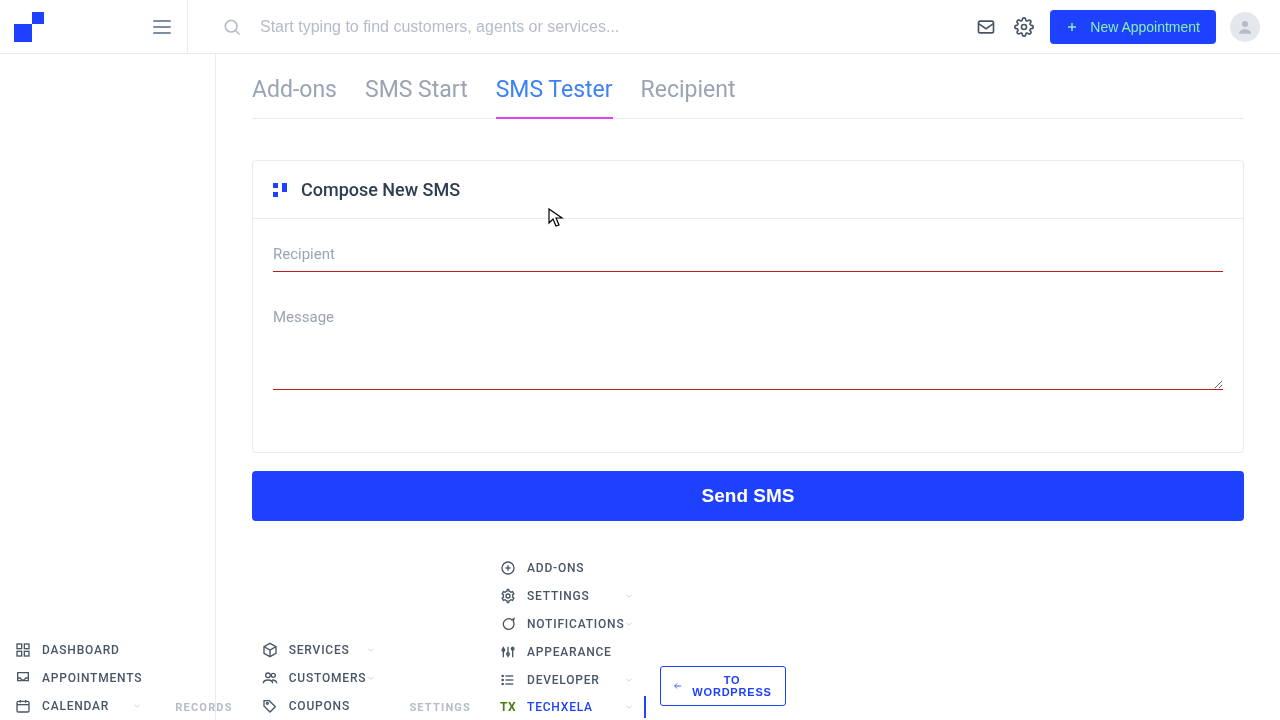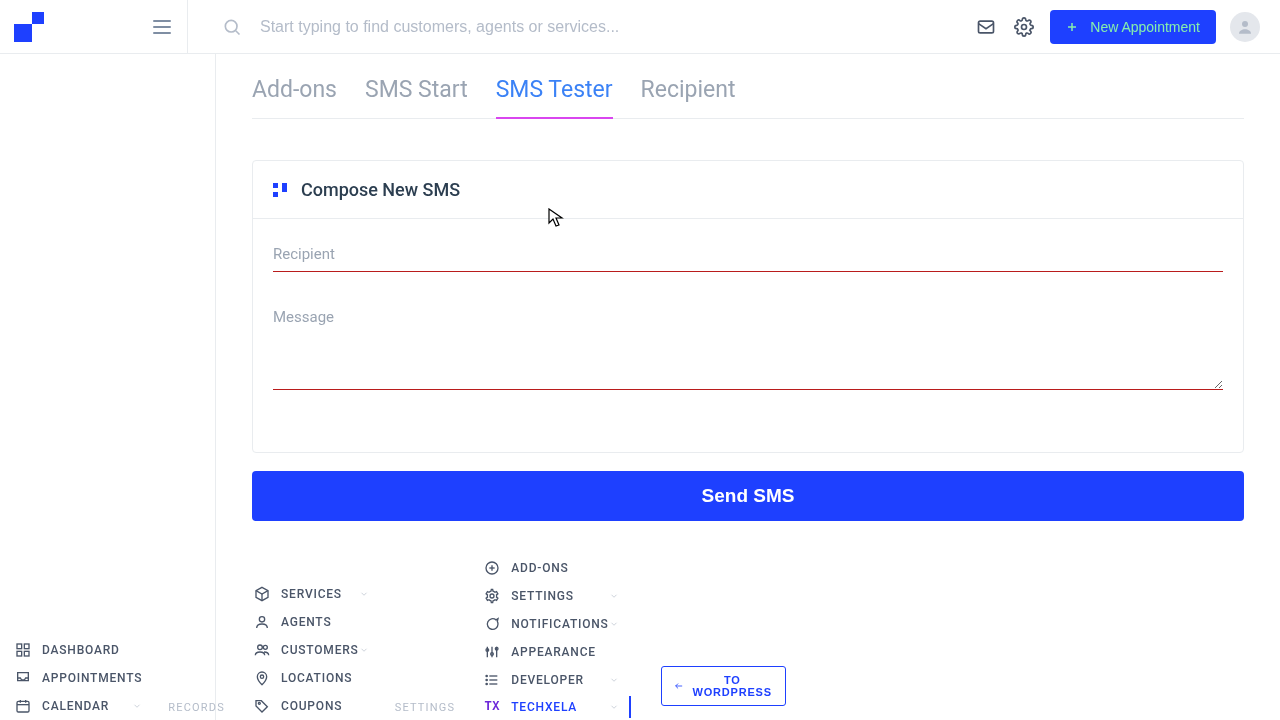--- a/index.html
+++ b/index.html
@@ -81,37 +81,38 @@
     display:flex; align-items:center;
     padding:6px 12px 6px 14px;
     font-size:12px; letter-spacing:0.8px;
     color:#4a5568; cursor:pointer;
     text-transform:uppercase;
     font-weight:500;
     position:relative;
   }
   .sidebar-item .icon { width:18px; display:flex; align-items:center; justify-content:center; margin-right:10px; color:#4a5568;}
   .sidebar-item.active { color:#1e40ff; }
-  .sidebar-item.active .icon { color:#6d28d9;font-family:Liberation Mono, monospace; }
+  .sidebar-item.active .icon { color:#4d7c0f; }
   .sidebar-item.active::after {
     content:""; position:absolute; right:0; top:2px; bottom:2px; width:2px; background:#1e40ff;
   }
   .sidebar-item .chev { margin-left:auto; color:#c4cad4; font-size:10px;}
   .sidebar-section {
     font-size:11px; letter-spacing:1.2px; color:#b4bcc9;
-    text-transform:uppercase; font-weight:400;
+    text-transform:uppercase; font-weight:700;
     padding:18px 14px 6px 14px;
     position:relative;
+    margin-left:7px;
   }
   .sidebar-section::after {
     content:""; position:absolute; left:78px; right:14px; top:50%; margin-top:4px;
     height:1px; background:#eef0f3;
   }
   .sidebar-footer {
-    margin-top:auto; padding:14px;margin-left:16px;
+    margin-top:auto; padding:14px;
   }
   .back-btn {
     border:1px solid #1e40ff; color:#1e40ff; background:#fff;
     border-radius:3px; padding:7px 12px; font-size:11px; letter-spacing:0.8px;
     font-weight:600; cursor:pointer; display:flex; align-items:center; gap:8px;
     text-transform:uppercase;
   }
   
   .main { flex:1; padding:0 36px 0 36px; overflow:auto;}
   .tabs { display:flex; gap:28px; padding-top:22px; border-bottom:1px solid #e9ecef;}
@@ -263,50 +264,32 @@
           <span>SERVICES</span>
           <span class="chev">
             <svg width="10" height="10" viewBox="0 0 24 24" fill="none" stroke="currentColor" stroke-width="2">
               <polyline points="6 9 12 15 18 9"></polyline>
             </svg>
           </span>
         </li>
         <li class="sidebar-item">
           <span class="icon">
             <svg width="16" height="16" viewBox="0 0 24 24" fill="none" stroke="currentColor" stroke-width="2">
-              <circle cx="12" cy="8" r="4"></circle>
-              <path d="M4 21c0-4 4-6 8-6s8 2 8 6"></path>
-            </svg>
-          </span>
-          <span>AGENTS</span>
-        </li>
-        <li class="sidebar-item">
-          <span class="icon">
-            <svg width="16" height="16" viewBox="0 0 24 24" fill="none" stroke="currentColor" stroke-width="2">
               <circle cx="9" cy="8" r="3.5"></circle>
               <path d="M2 20c0-3 3-5 7-5s7 2 7 5"></path>
               <circle cx="17" cy="8" r="3"></circle>
               <path d="M15 15c3 0 7 1 7 5"></path>
             </svg>
           </span>
           <span>CUSTOMERS</span>
           <span class="chev">
             <svg width="10" height="10" viewBox="0 0 24 24" fill="none" stroke="currentColor" stroke-width="2">
               <polyline points="6 9 12 15 18 9"></polyline>
             </svg>
           </span>
-        </li>
-        <li class="sidebar-item">
-          <span class="icon">
-            <svg width="16" height="16" viewBox="0 0 24 24" fill="none" stroke="currentColor" stroke-width="2">
-              <path d="M12 22s7-7 7-12a7 7 0 1 0-14 0c0 5 7 12 7 12z"></path>
-              <circle cx="12" cy="10" r="2.5"></circle>
-            </svg>
-          </span>
-          <span>LOCATIONS</span>
         </li>
         <li class="sidebar-item">
           <span class="icon">
             <svg width="16" height="16" viewBox="0 0 24 24" fill="none" stroke="currentColor" stroke-width="2">
               <path d="M20 13l-8 8-9-9V4h8z"></path>
               <circle cx="8" cy="8" r="1.5"></circle>
             </svg>
           </span>
           <span>COUPONS</span>
         </li>

